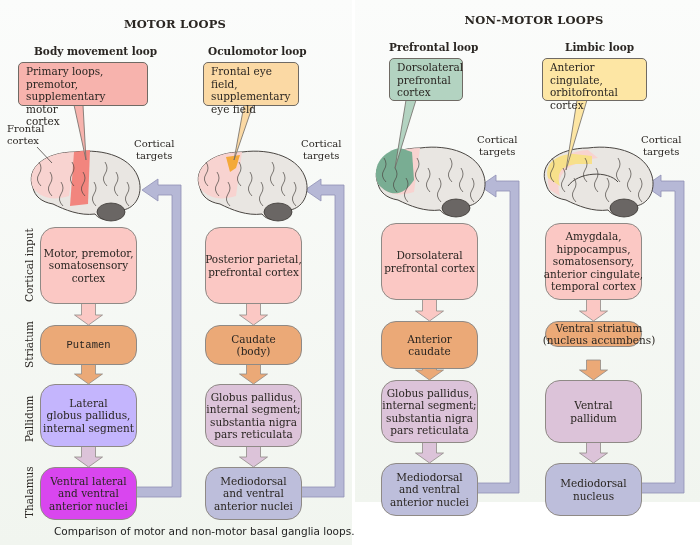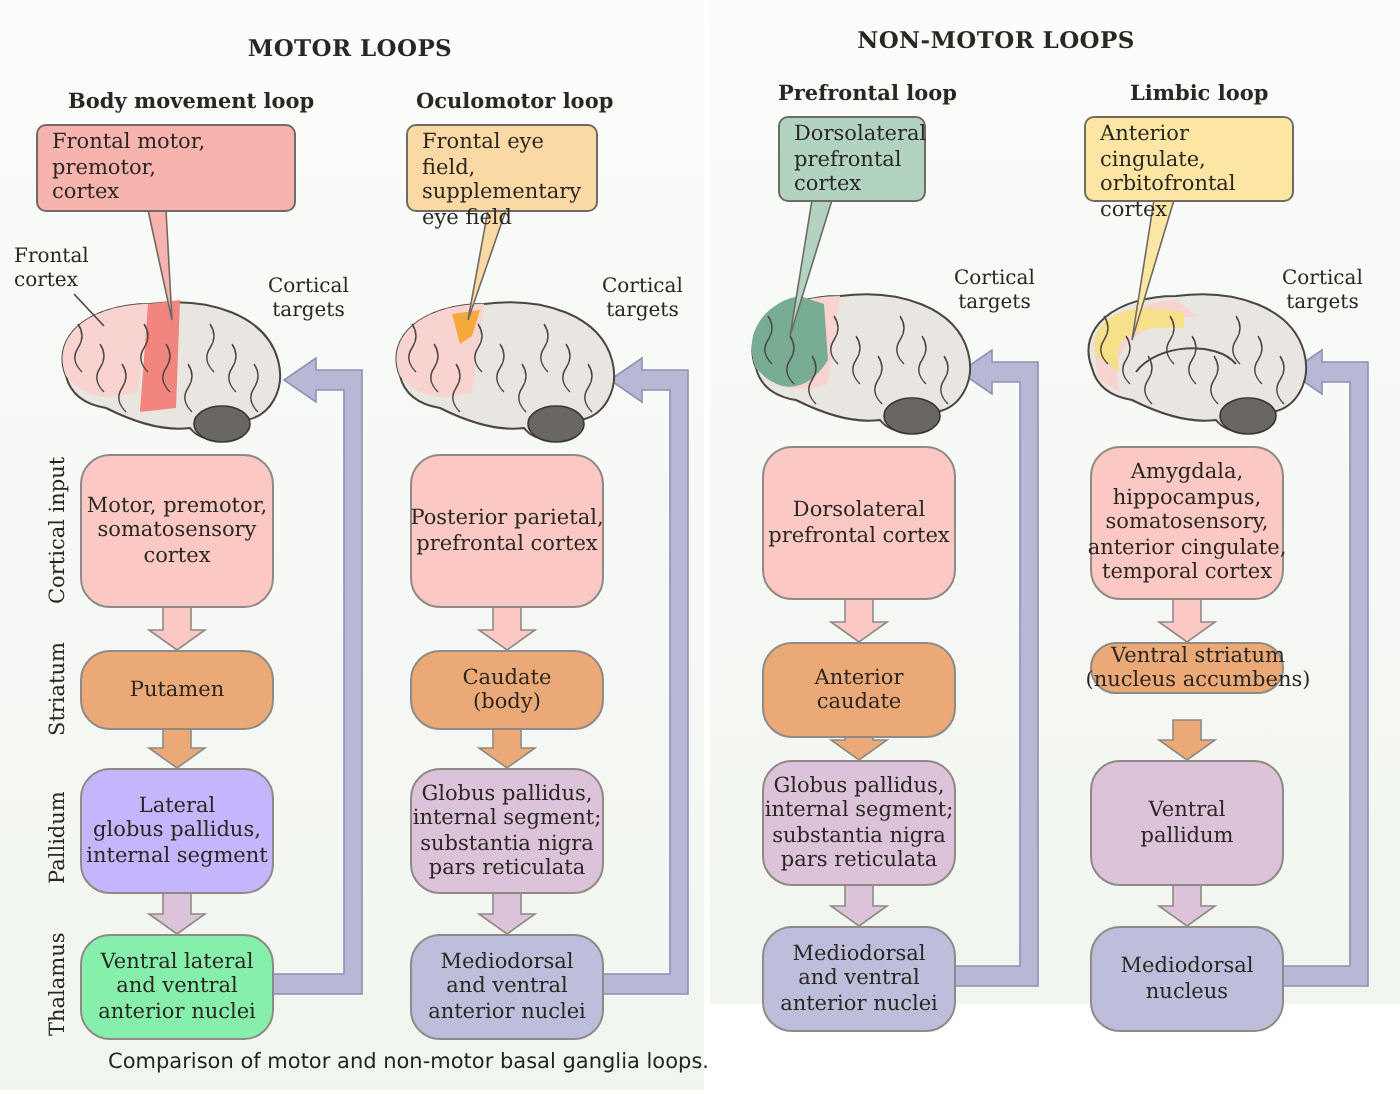--- a/index.html
+++ b/index.html
@@ -47,21 +47,21 @@
   }
   svg.overlay { position: absolute; left: 0; top: 0; }
 </style>
 </head>
 <body>
 
 <div class="panel left"></div>
 <div class="panel right"></div>
 
 <div class="section-title" style="left:120px; top:17px; width:110px;">MOTOR LOOPS</div>
-<div class="section-title" style="left:428px; top:13px; width:140px;">NON-MOTOR LOOPS</div>
+<div class="section-title" style="left:464px; top:13px; width:140px;">NON-MOTOR LOOPS</div>
 
 <svg class="overlay" width="700" height="547" id="gfx">
     <path d="M 135 487 L 172 487 L 172 195 L 158 195
              L 158 201 L 142 190 L 158 179 L 158 185
              L 181 185 L 181 497 L 135 497 Z" fill="#b6b8d6" stroke="#8f90b5" stroke-width="0.8"></path>
     <path d="M 300 487 L 335 487 L 335 195 L 321 195
              L 321 201 L 305 190 L 321 179 L 321 185
              L 344 185 L 344 497 L 300 497 Z" fill="#b6b8d6" stroke="#8f90b5" stroke-width="0.8"></path>
     <path d="M 476 483 L 510 483 L 510 191 L 496 191
              L 496 197 L 480 186 L 496 175 L 496 181
@@ -186,41 +186,42 @@
 <div class="row-label" style="left:23px; top:442px;">Pallidum</div>
 <div class="row-label" style="left:23px; top:518px;">Thalamus</div>
 
 <div class="small-label" style="left:7px; top:123px; text-align:left;">
   <span style="display:block">Frontal</span>
   <span style="display:block">cortex</span>
 </div>
 
 <div class="loop-title" style="left:34px; top:45px;">Body movement loop</div>
 <div class="callout" style="left:18px; top:62px; width:130px; height:44px; background:#f7b3ad;">
-  <span>Frontal motor, premotor,</span>
+  <span>Primary loops, premotor,</span>
+    <span>supplementary motor</span>
     <span>cortex</span>
 </div>
 <div class="small-label" style="left:134px; top:138px;">
   <span style="display:block">Cortical</span>
     <span style="display:block">targets</span>
 </div>
 <div class="box" style="left:40px; top:227px; width:97px; height:77px; background:#fbc8c4;">
   <span>Motor, premotor,</span>
     <span>somatosensory</span>
     <span>cortex</span>
 </div>
-<div class="box" style="left:40px; top:325px; width:97px; height:40px; background:#eba977;">
+<div class="box" style="left:40px; top:325px; width:97px; height:40px; background:#eba977;font-family:Liberation Mono, monospace;">
   <span>Putamen</span>
 </div>
 <div class="box" style="left:40px; top:384px; width:97px; height:63px; background:#c4b5fd;">
   <span>Lateral</span>
     <span>globus pallidus,</span>
     <span>internal segment</span>
 </div>
-<div class="box" style="left:40px; top:467px; width:97px; height:53px; background:#86efac;">
+<div class="box" style="left:40px; top:467px; width:97px; height:53px; background:#d946ef;">
   <span>Ventral lateral</span>
     <span>and ventral</span>
     <span>anterior nuclei</span>
 </div>
 
 <div class="loop-title" style="left:208px; top:45px;">Oculomotor loop</div>
 <div class="callout" style="left:203px; top:62px; width:96px; height:44px; background:#fbd9a4;">
   <span>Frontal eye field,</span>
     <span>supplementary</span>
     <span>eye field</span>

